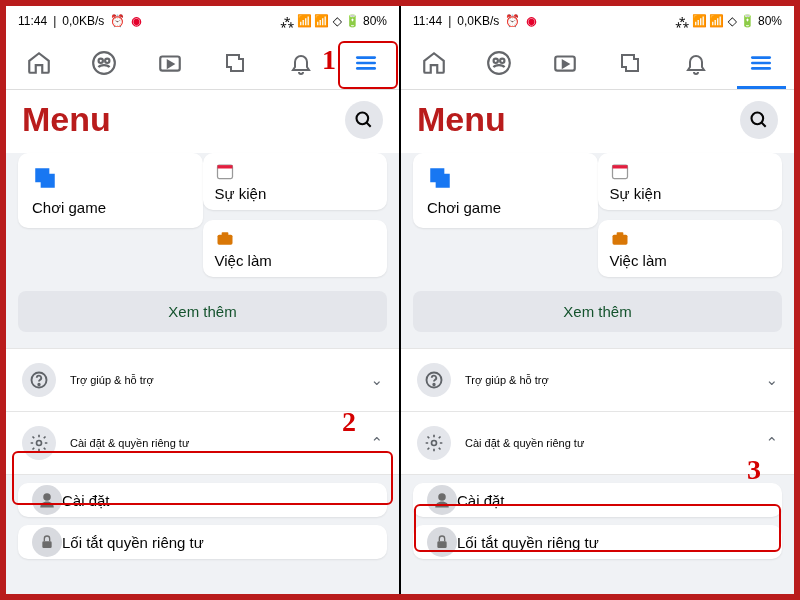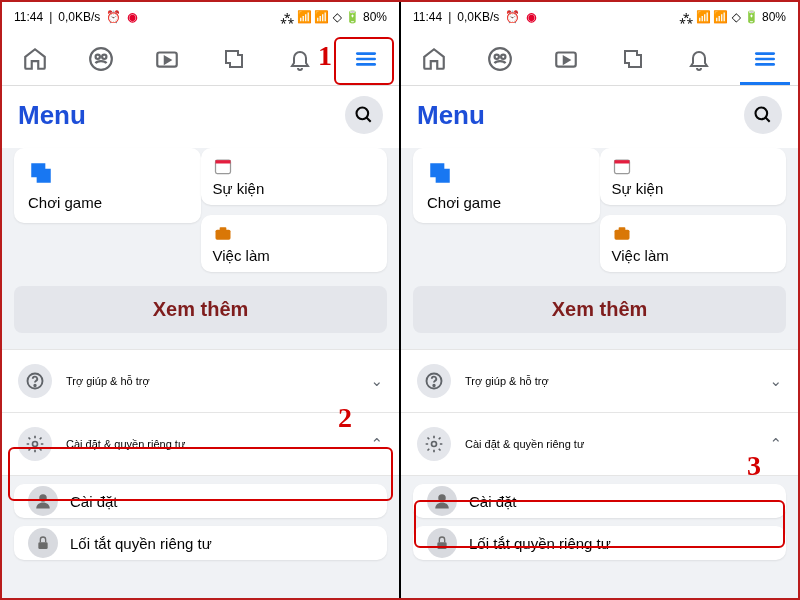--- a/index.html
+++ b/index.html
@@ -7,21 +7,21 @@
     font-family: -apple-system, Helvetica, Arial, sans-serif;
     background: #fff;
     width: 800px;
     height: 600px;
     overflow: hidden;
   }
   .container {
     display: flex;
     width: 800px;
     height: 600px;
-    border: 2px solid #b91c1c;
+    border: 6px solid #b91c1c;
   }
   .screen {
     flex: 1;
     background: #f0f2f5;
     display: flex;
     flex-direction: column;
     position: relative;
     overflow: hidden;
   }
   .screen:first-child { border-right: 2px solid #000; }
@@ -65,21 +65,21 @@
     bottom:0; left:8px; right:8px;
     height:3px; background:#1877f2;
   }
   .menu-header {
     background: #fff;
     display: flex;
     align-items: center;
     justify-content: space-between;
     padding: 10px 16px 14px;
   }
-  .menu-title { font-size: 26px; font-weight: 700; color: #1d4ed8; }
+  .menu-title { font-size: 34px; font-weight: 700; color: #b91c1c; }
   .search-btn {
     width: 38px; height: 38px;
     background: #e4e6eb;
     border-radius: 50%;
     display: flex; align-items: center; justify-content: center;
   }
   .grid {
     display: flex;
     gap: 0;
     padding: 0 12px;
@@ -94,23 +94,23 @@
   .card-icon { width:26px; height:26px; display:block; margin-bottom:8px;}
   .card-label { font-size: 15px; font-weight:500; color:#050505;}
   .card.small { padding: 8px 12px; }
   .card.small .card-icon { width:20px;height:20px; margin-bottom:4px;}
   .xem-them {
     margin: 14px 12px 10px;
     background: #e4e6eb;
     border-radius: 8px;
     text-align: center;
     padding: 12px;
-    font-size: 20px;
-    font-weight: 700;
-    color: #7f1d1d;
+    font-size: 15px;
+    font-weight: 400;
+    color: #14532d;
   }
   .section-row {
     background: #fff;
     border-top: 1px solid #e5e5e5;
     border-bottom: 1px solid #e5e5e5;
     padding: 14px 16px;
     display: flex;
     align-items: center;
     gap: 14px;
     margin-top: 6px;
@@ -123,21 +123,21 @@
     background:#e4e6eb; border-radius:50%;
     display:flex;align-items:center;justify-content:center;
     color:#5f6368;
   }
   .chev { color:#606770; font-size:15px;}
   .sub-card {
     background:#fff;
     margin: 8px 12px 0;
     border-radius:10px;
     padding: 2px 14px;
-    display:flex; align-items:center; gap:12px;
+    display:flex; align-items:center; gap:0;
     box-shadow: 0 1px 2px rgba(0,0,0,0.08);
   }
   .sub-icon {
     width:30px;height:30px;
     background:#d8dadf;border-radius:50%;
     display:flex;align-items:center;justify-content:center;
     color:#4a4a4a;
   }
   .sub-label{ font-size:15px; font-weight:500; color:#050505;}
   .ann-box { position:absolute; border:2px solid #d40000; border-radius:6px; pointer-events:none;}

